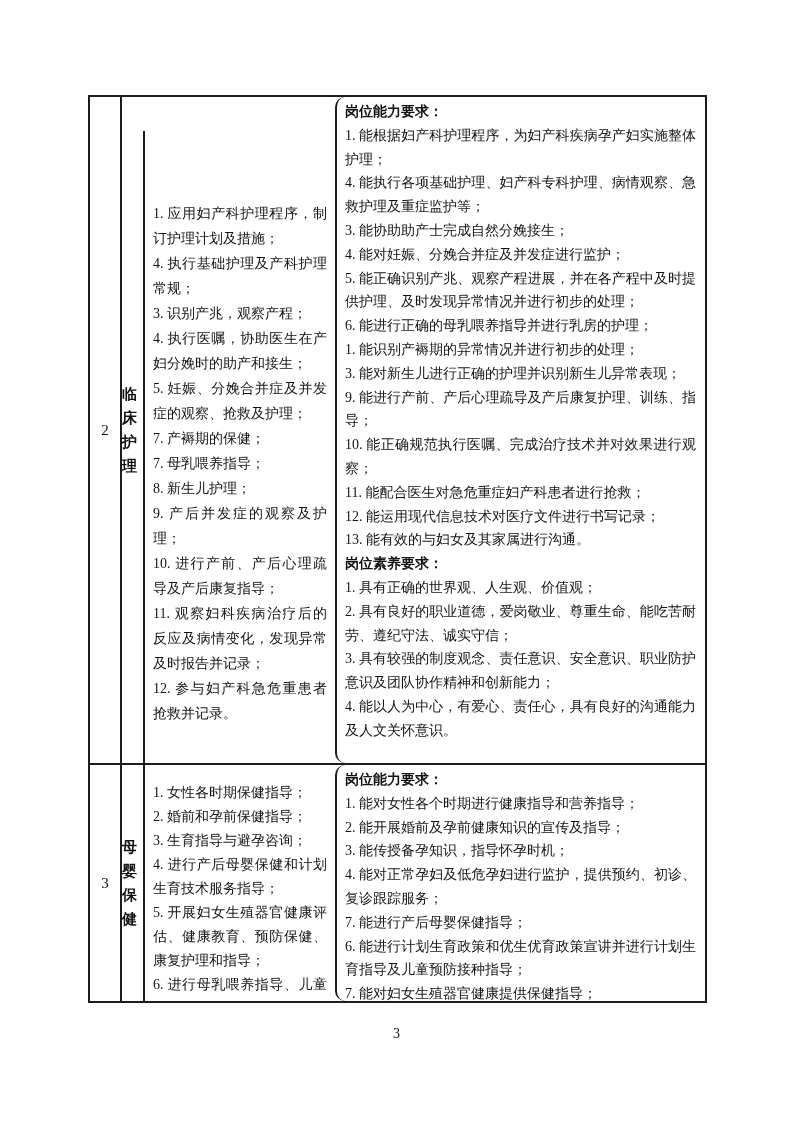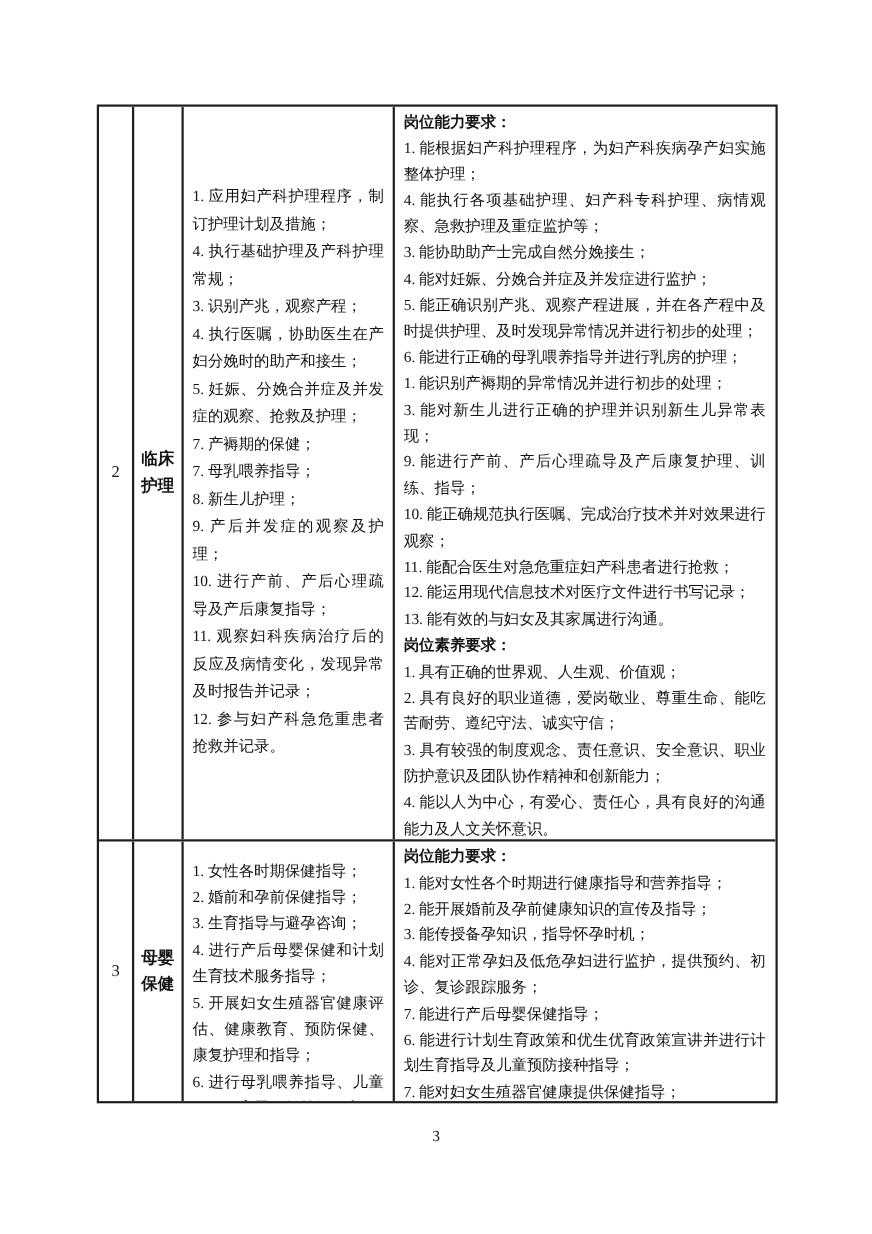--- a/index.html
+++ b/index.html
@@ -40,41 +40,42 @@
   }
   .cell + .cell { border-left: 2px solid #1d1d1d; }
   .cell-num {
     width: 30px;
     display: flex;
     align-items: center;
     justify-content: center;
     font-size: 15px;
   }
   .cell-cat {
-    width: 45px;
+    width: 23px;
     display: flex;
     flex-direction: column;
     align-items: center;
     justify-content: center;
     font-weight: bold;
     font-size: 15px;
   }
   .cell-cat .li { line-height: 24px; }
   .cell-tasks {
     width: 192px;
     padding: 3px 8px 0 8px;
     font-size: 14px;
   }
   .cell-reqs {
     flex: 1;
     padding: 3px 9px 0 8px;
     font-size: 14px;
     line-height: 23.8px;
+    border-radius: 10px;
   }
-  .row-clinical .cell-tasks { padding-top: 70px; line-height: 25px; }
+  .row-clinical .cell-tasks { padding-top: 70px; line-height: 25px; margin-top: 34px; }
   .row-maternal .cell-tasks { padding-top: 16px; line-height: 24px; }
   .li {
     text-align: justify;
     text-justify: inter-character;
     word-break: break-all;
   }
   .li.hdr {
     font-weight: bold;
     text-align: left;
   }

